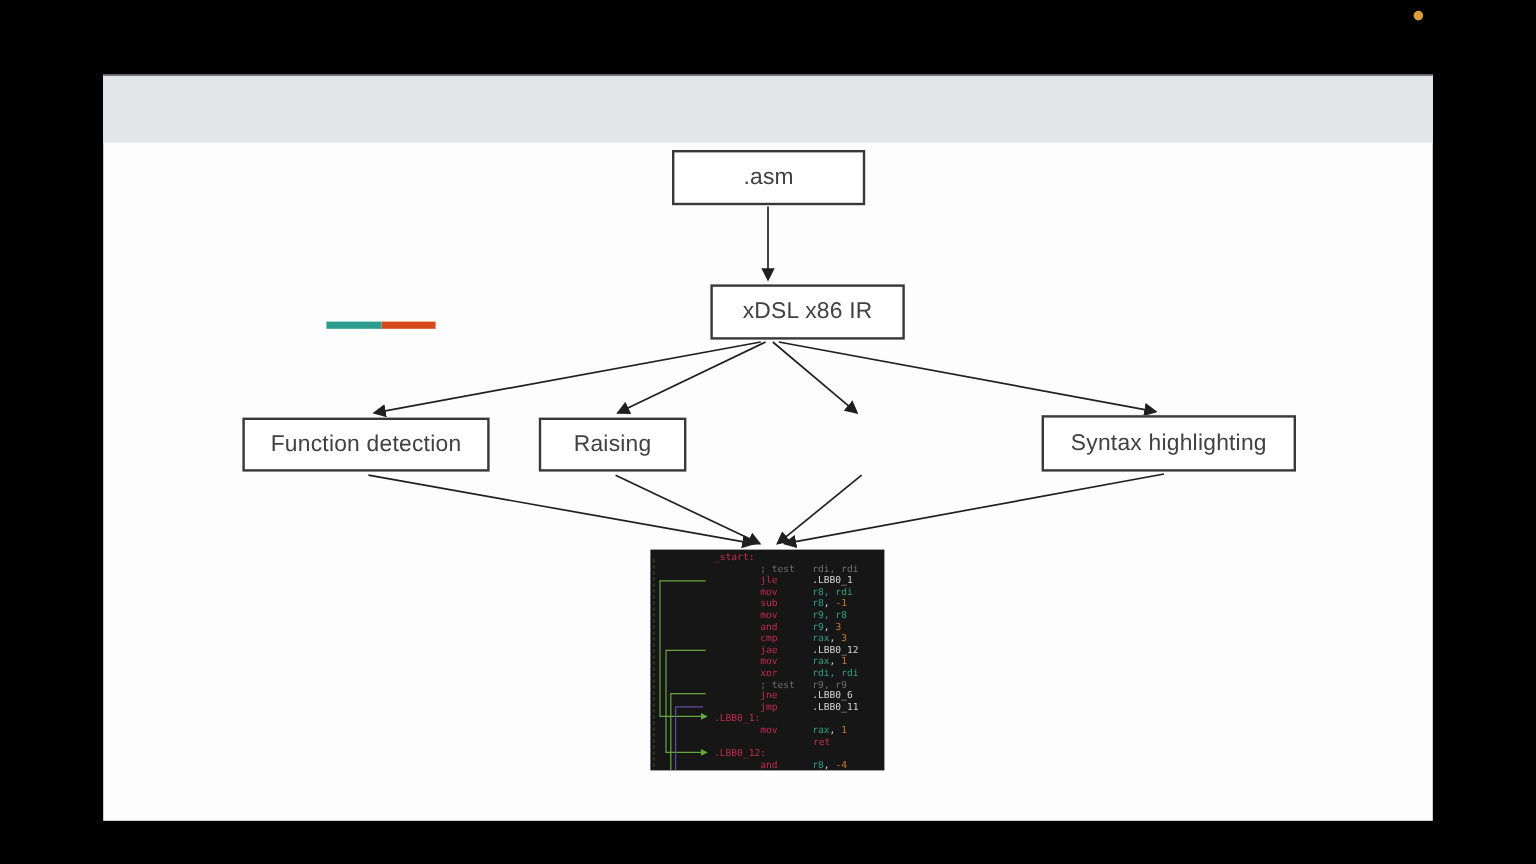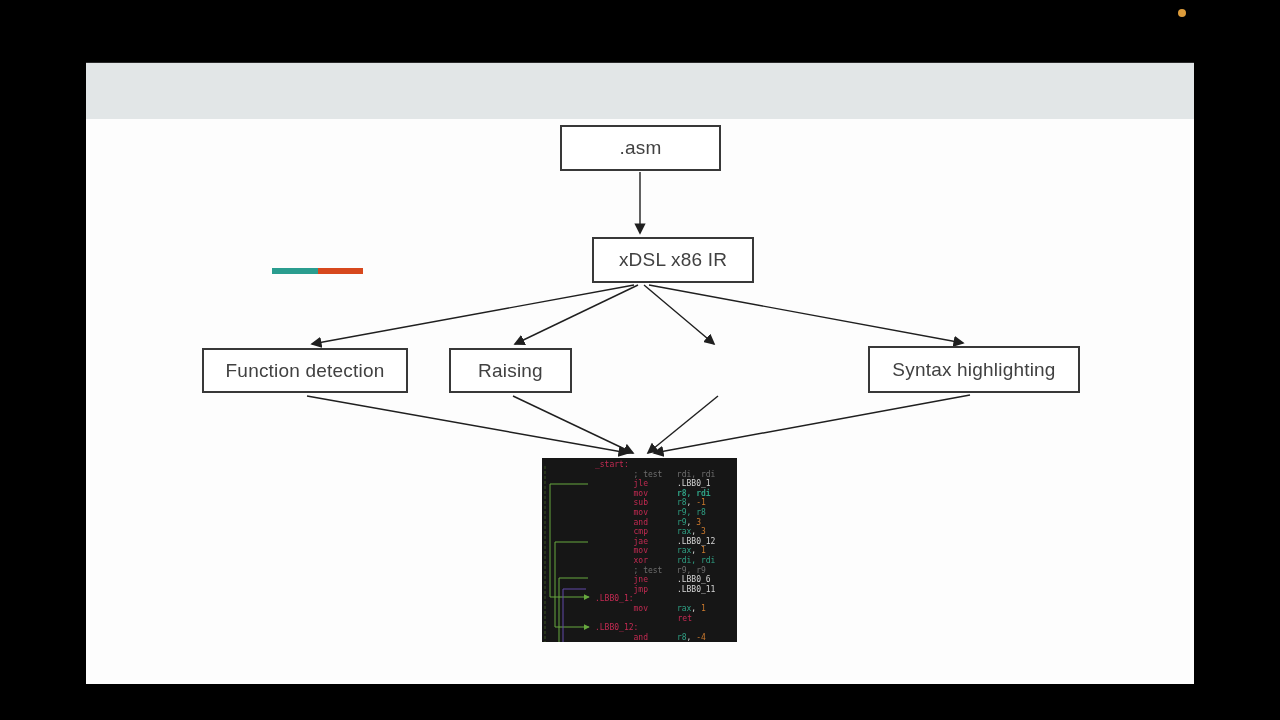--- a/index.html
+++ b/index.html
@@ -123,21 +123,21 @@
     <span>Function detection</span>
   </div>
   <div class="node" id="node-syntax">
     <span>Syntax highlighting</span>
   </div>
 
   <div class="terminal" style="background: rgb(22, 22, 22);">
     <pre class="code"><span style="color: rgb(214, 214, 214);">           </span><span style="color: rgb(195, 42, 82);">_start:</span>
 <span style="color: rgb(214, 214, 214);">                   </span><span style="color: rgb(110, 110, 110);">; test   rdi, rdi</span>
 <span style="color: rgb(214, 214, 214);">                   </span><span style="color: rgb(195, 42, 82);">jle</span><span style="color: rgb(214, 214, 214);">      </span><span style="color: rgb(214, 214, 214);">.LBB0_1</span>
-<span style="color: rgb(214, 214, 214);">                   </span><span style="color: rgb(195, 42, 82);">mov</span><span style="color: rgb(214, 214, 214);">      </span><span style="color: rgb(47, 160, 132); font-weight: bold;">r8, rdi</span>
+<span style="color: rgb(214, 214, 214);">                   </span><span style="color: rgb(195, 42, 82);">mov</span><span style="color: rgb(214, 214, 214);">      </span><span style="color: rgb(47, 160, 132);">r8, rdi</span>
 <span style="color: rgb(214, 214, 214);">                   </span><span style="color: rgb(195, 42, 82);">sub</span><span style="color: rgb(214, 214, 214);">      </span><span style="color: rgb(47, 160, 132);">r8</span><span style="color: rgb(214, 214, 214);">, </span><span style="color: rgb(204, 122, 46);">-1</span>
 <span style="color: rgb(214, 214, 214);">                   </span><span style="color: rgb(195, 42, 82);">mov</span><span style="color: rgb(214, 214, 214);">      </span><span style="color: rgb(47, 160, 132); margin-top: 27px;">r9, r8</span>
 <span style="color: rgb(214, 214, 214);">                   </span><span style="color: rgb(195, 42, 82);">and</span><span style="color: rgb(214, 214, 214);">      </span><span style="color: rgb(47, 160, 132);">r9</span><span style="color: rgb(214, 214, 214);">, </span><span style="color: rgb(204, 122, 46);">3</span>
 <span style="color: rgb(214, 214, 214);">                   </span><span style="color: rgb(195, 42, 82);">cmp</span><span style="color: rgb(214, 214, 214);">      </span><span style="color: rgb(47, 160, 132);">rax</span><span style="color: rgb(214, 214, 214);">, </span><span style="color: rgb(204, 122, 46);">3</span>
 <span style="color: rgb(214, 214, 214);">                   </span><span style="color: rgb(195, 42, 82); margin-top: 22px;">jae</span><span style="color: rgb(214, 214, 214);">      </span><span style="color: rgb(214, 214, 214);">.LBB0_12</span>
 <span style="color: rgb(214, 214, 214);">                   </span><span style="color: rgb(195, 42, 82);">mov</span><span style="color: rgb(214, 214, 214);">      </span><span style="color: rgb(47, 160, 132);">rax</span><span style="color: rgb(214, 214, 214);">, </span><span style="color: rgb(204, 122, 46);">1</span>
 <span style="color: rgb(214, 214, 214);">                   </span><span style="color: rgb(195, 42, 82);">xor</span><span style="color: rgb(214, 214, 214);">      </span><span style="color: rgb(47, 160, 132);">rdi, rdi</span>
 <span style="color: rgb(214, 214, 214);">                   </span><span style="color: rgb(110, 110, 110);">; test   r9, r9</span>
 <span style="color: rgb(214, 214, 214);">                   </span><span style="color: rgb(195, 42, 82);">jne</span><span style="color: rgb(214, 214, 214);">      </span><span style="color: rgb(214, 214, 214);">.LBB0_6</span>
 <span style="color: rgb(214, 214, 214);">                   </span><span style="color: rgb(195, 42, 82);">jmp</span><span style="color: rgb(214, 214, 214);">      </span><span style="color: rgb(214, 214, 214);">.LBB0_11</span>

